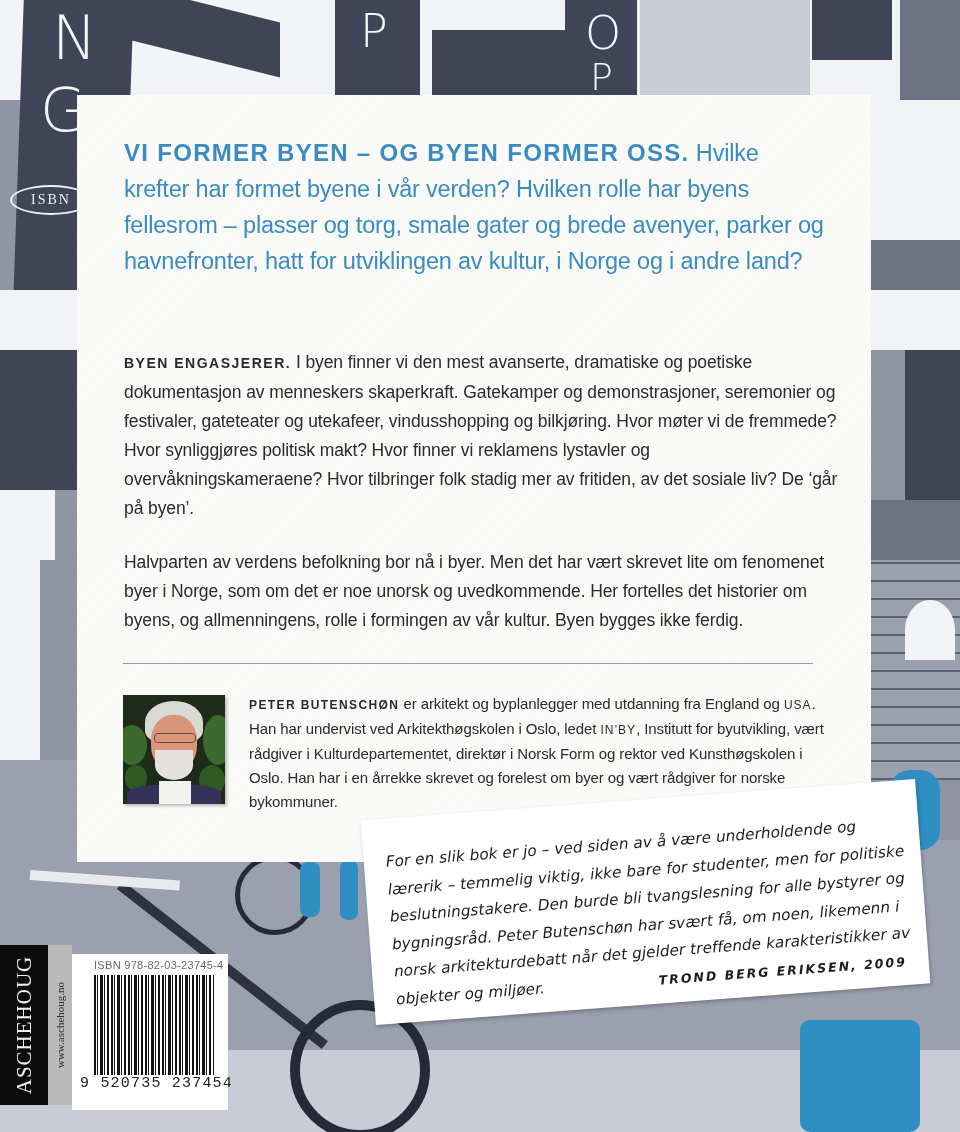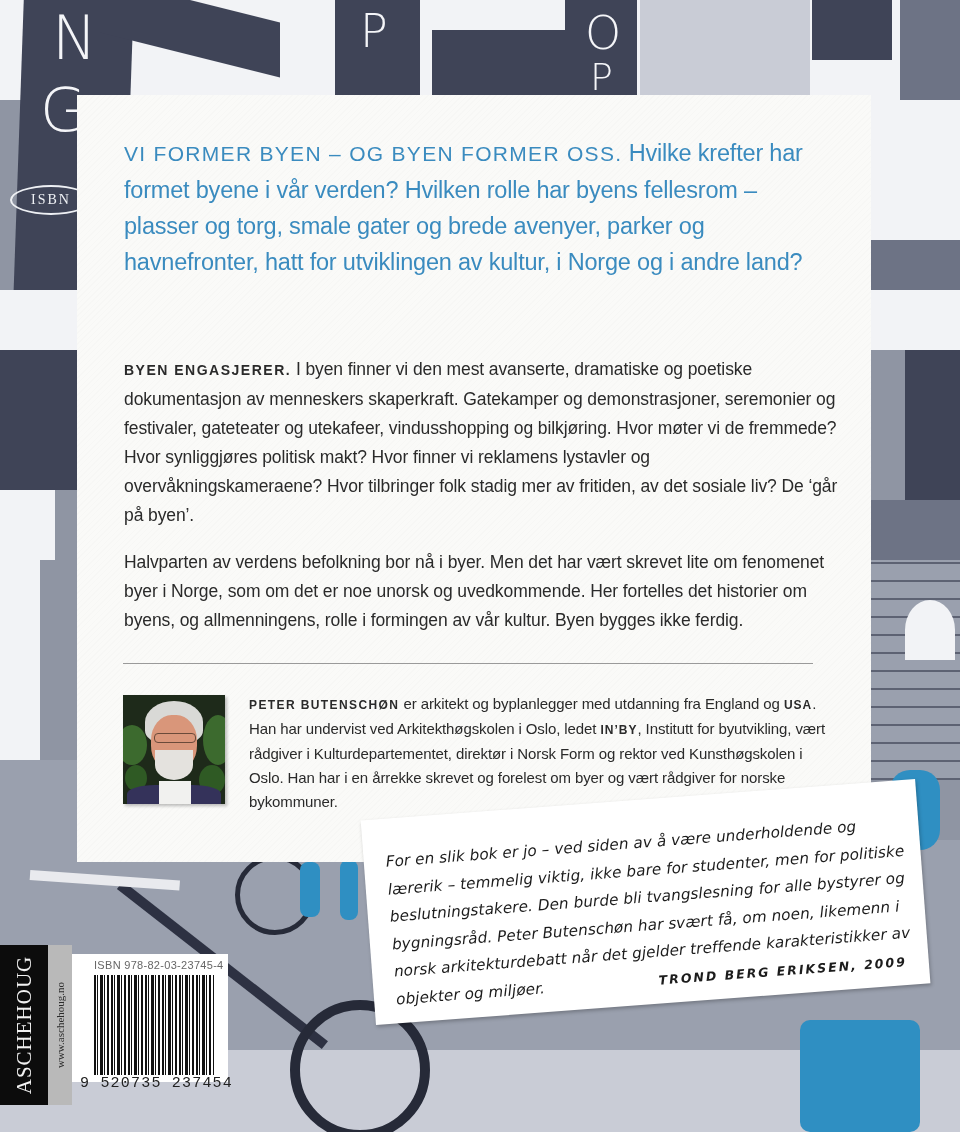--- a/index.html
+++ b/index.html
@@ -37,30 +37,30 @@
   .panel {
     position:absolute; left:77px; top:95px; width:794px; height:767px;
     background:#fafaf8;
     background-image:repeating-linear-gradient(135deg, rgba(0,0,0,0.012) 0 1px, transparent 1px 4px);
   }
   .lead {
     position:absolute; left:47px; top:40px; width:700px;
     color:#3a8bbf; font-size:23.5px; line-height:36px; letter-spacing:-0.2px;
   }
   .lead .caps {
-    font-weight:normal; letter-spacing:1.3px; font-size:21px;
+    font-weight:bold; letter-spacing:1.3px; font-size:24px;
   }
   .body-para {
     position:absolute; left:47px; width:715px;
     color:#2a2a2a; font-size:17.5px; line-height:29px; letter-spacing:-0.1px;
   }
   .body-para .caps {
     font-weight:bold; letter-spacing:1.5px; font-size:14px;
   }
-  .p1 { top:260px; }
+  .p1 { top:253px; }
   .p2 { top:453px; }
   .divider {
     position:absolute; left:46px; top:568px; width:690px; height:1px; background:#9a9a9a;
   }
   .author-photo {
     position:absolute; left:46px; top:600px; width:102px; height:109px;
     background:#1e2a1a; overflow:hidden;
     box-shadow:2px 2px 3px rgba(0,0,0,0.25);
   }
   .author-photo .leaf { position:absolute; border-radius:50%; background:#3c6a2e; }
@@ -68,21 +68,21 @@
   .author-photo .face { position:absolute; left:28px; top:20px; width:46px; height:56px; border-radius:45%; background:#d9967a; }
   .author-photo .beard { position:absolute; left:32px; top:55px; width:38px; height:30px; border-radius:0 0 50% 50%; background:#e4e2de; }
   .author-photo .glasses { position:absolute; left:31px; top:38px; width:40px; height:8px; border:1px solid #6a4a3a; border-radius:4px; }
   .author-photo .shirt { position:absolute; left:30px; top:86px; width:44px; height:30px; background:#f1f1ef; }
   .author-photo .sweater { position:absolute; left:4px; top:90px; width:94px; height:30px; border-radius:30% 30% 0 0; background:#34325a; }
   .bio {
     position:absolute; left:172px; top:597px; width:580px;
     color:#2a2a2a; font-size:15px; line-height:24px; letter-spacing:-0.1px;
   }
   .bio .caps { font-weight:bold; letter-spacing:1.4px; font-size:12px; }
-  .bio .sc { font-size:12px; letter-spacing:1px;font-weight:bold; }
+  .bio .sc { font-size:12px; letter-spacing:1px; }
   
   .quote-card {
     position:absolute; left:376px; top:820px; width:556px; height:205px;
     background:#ffffff; transform:rotate(-4.3deg); transform-origin:left bottom;
     box-shadow:1px 2px 4px rgba(0,0,0,0.25);
   }
   .quote-text {
     position:absolute; left:22px; top:30px; width:520px;
     font-family:"DejaVu Sans", sans-serif; font-style:italic;
     color:#1c1c1c; font-size:15.2px; line-height:27.5px; letter-spacing:0.1px;
@@ -101,21 +101,21 @@
     color:#f2f2f2; font-family:"Liberation Serif", serif; font-size:21px; letter-spacing:1px; white-space:nowrap;
   }
   .publisher-url {
     position:absolute; left:48px; top:945px; width:24px; height:160px; background:#b9b9b9;
   }
   .publisher-url span {
     position:absolute; left:50%; top:50%; transform:translate(-50%,-50%) rotate(-90deg);
     color:#2c2c2c; font-family:"Liberation Serif", serif; font-size:11px; white-space:nowrap;
   }
   .barcode-box {
-    position:absolute; left:72px; top:954px; width:156px; height:128px; background:#ffffff;
+    position:absolute; left:72px; top:954px; width:156px; height:156px; background:#ffffff;
   }
   .isbn-label {
     position:absolute; left:22px; top:5px; color:#666; font-size:11px; letter-spacing:0.3px;
     white-space:nowrap;
   }
   .bars {
     position:absolute; left:22px; top:21px; width:120px; height:100px;
     background:repeating-linear-gradient(90deg,
       #111 0 2px, #fff 2px 3px, #111 3px 4px, #fff 4px 6px, #111 6px 9px, #fff 9px 10px,
       #111 10px 11px, #fff 11px 13px, #111 13px 15px, #fff 15px 17px);

